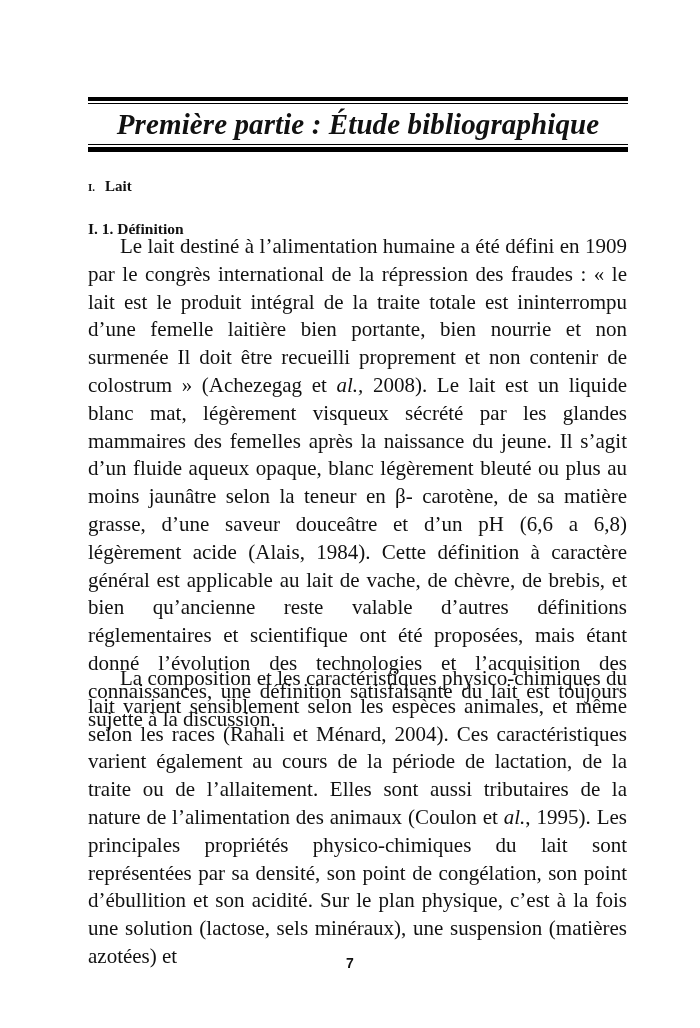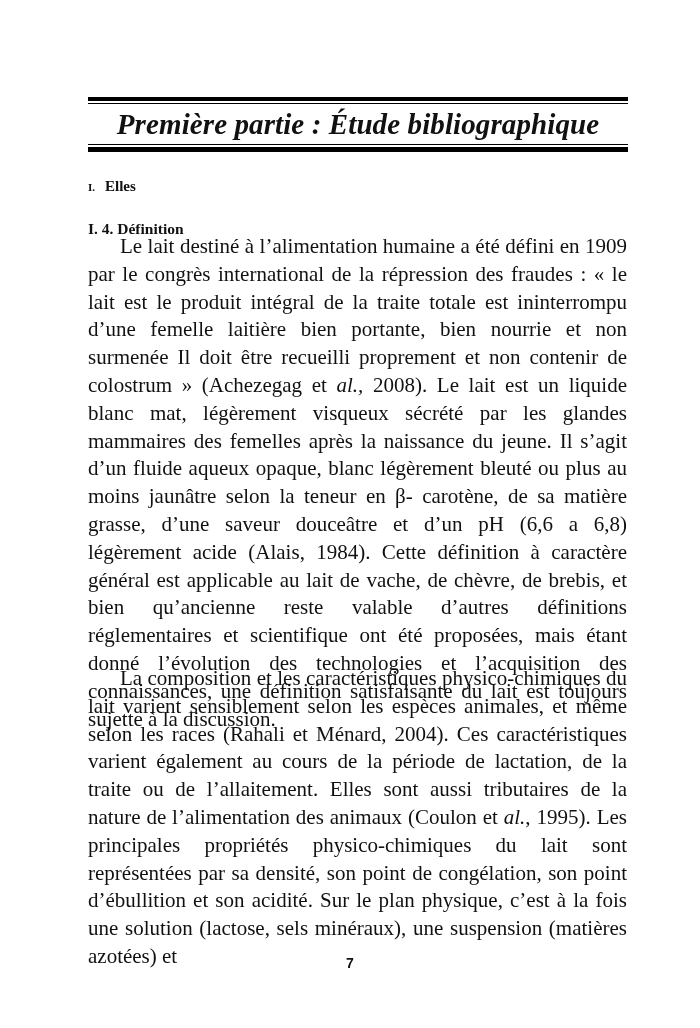--- a/index.html
+++ b/index.html
@@ -50,24 +50,24 @@
 
   <div class="title-block">
     <div class="bar-top-thick"></div>
     <div class="bar-top-thin"></div>
     <div class="title">Première partie : Étude bibliographique</div>
     <div class="bar-bot-thin"></div>
     <div class="bar-bot-thick"></div>
   </div>
 
   <div class="h1">
-    <span class="num">I.</span><span>Elles</span>
+    <span class="num">I.</span><span>Lait</span>
   </div>
 
-  <div class="h2" style="top:219px;">I. 4. Définition</div>
+  <div class="h2" style="top:219px;">I. 1. Définition</div>
 
   <p class="para" style="top:233px;"><span>Le lait destiné à l’alimentation humaine a été défini en 1909 par le congrès international de la répression des fraudes : « le lait est le produit intégral de la traite totale est ininterrompu d’une femelle laitière bien portante, bien nourrie et non surmenée Il doit être recueilli proprement et non contenir de colostrum » (Achezegag et </span><span class="it">al.,</span><span> 2008). Le lait est un liquide blanc mat, légèrement visqueux sécrété par les glandes mammaires des femelles après la naissance du jeune. Il s’agit d’un fluide aqueux opaque, blanc légèrement bleuté ou plus au moins jaunâtre selon la teneur en β- carotène, de sa matière grasse, d’une saveur douceâtre et d’un pH (6,6 a 6,8) légèrement acide (Alais, 1984). Cette définition à caractère général est applicable au lait de vache, de chèvre, de brebis, et bien qu’ancienne reste valable d’autres définitions réglementaires et scientifique ont été proposées, mais étant donné l’évolution des technologies et l’acquisition des connaissances, une définition satisfaisante du lait est toujours sujette à la discussion.</span></p>
 
 
   <p class="para" style="top:665px;"><span>La composition et les caractéristiques physico-chimiques du lait varient sensiblement selon les espèces animales, et même selon les races (Rahali et Ménard, 2004). Ces caractéristiques varient également au cours de la période de lactation, de la traite ou de l’allaitement. Elles sont aussi tributaires de la nature de l’alimentation des animaux (Coulon et </span><span class="it">al.</span><span>, 1995). Les principales propriétés physico-chimiques du lait sont représentées par sa densité, son point de congélation, son point d’ébullition et son acidité. Sur le plan physique, c’est à la fois une solution (lactose, sels minéraux), une suspension (matières azotées) et</span></p>
 
   <div class="pagenum">7</div>
 </div>
 
 </body></html>

